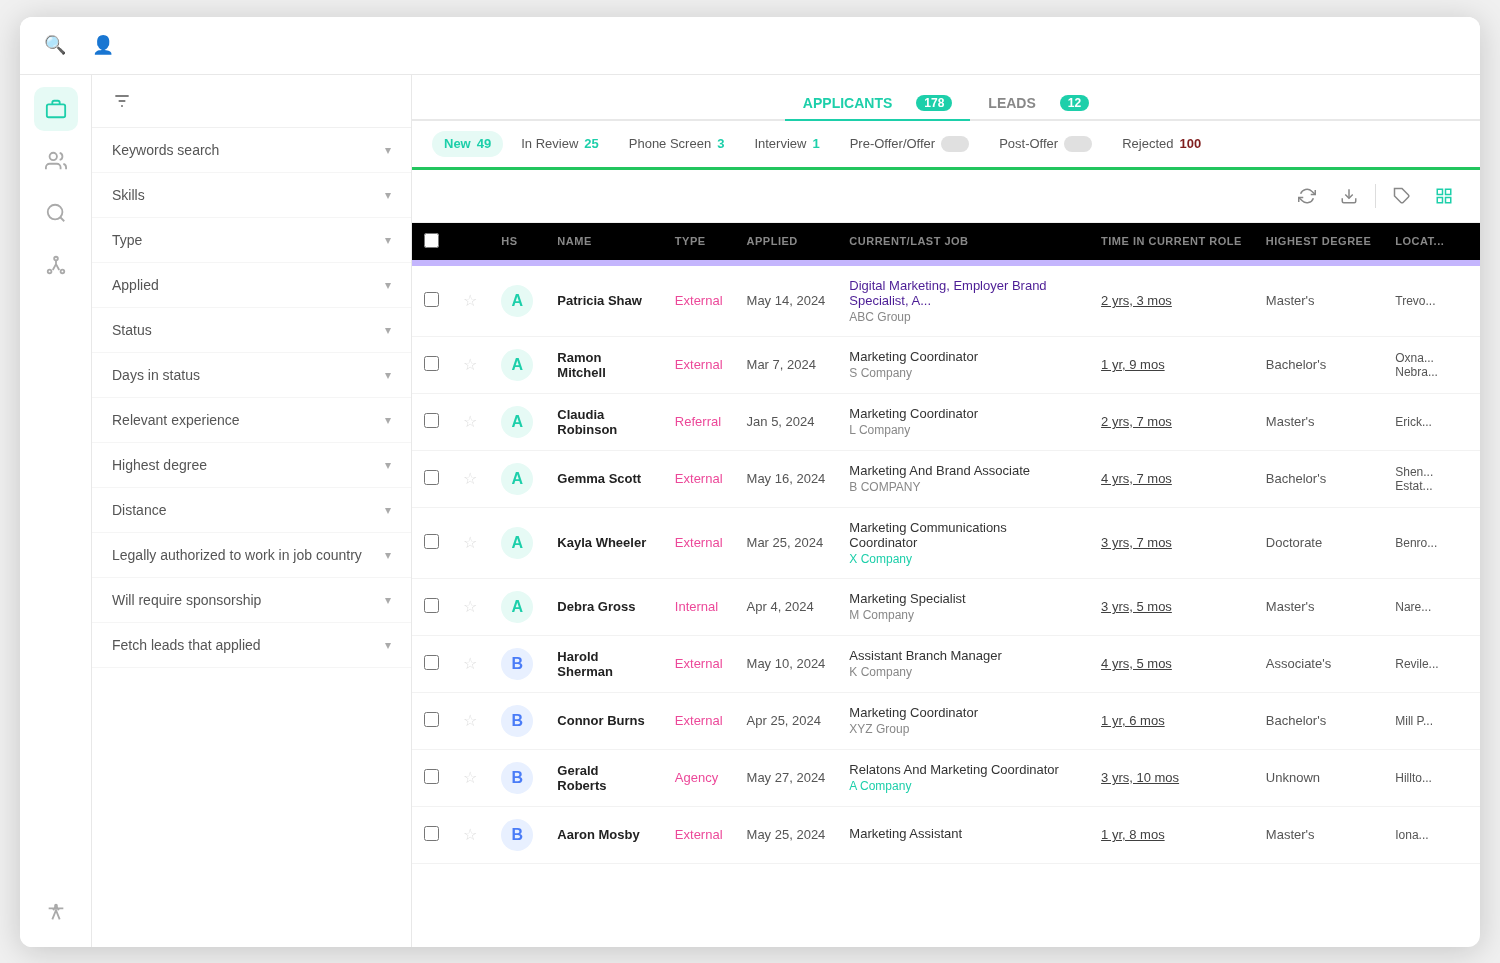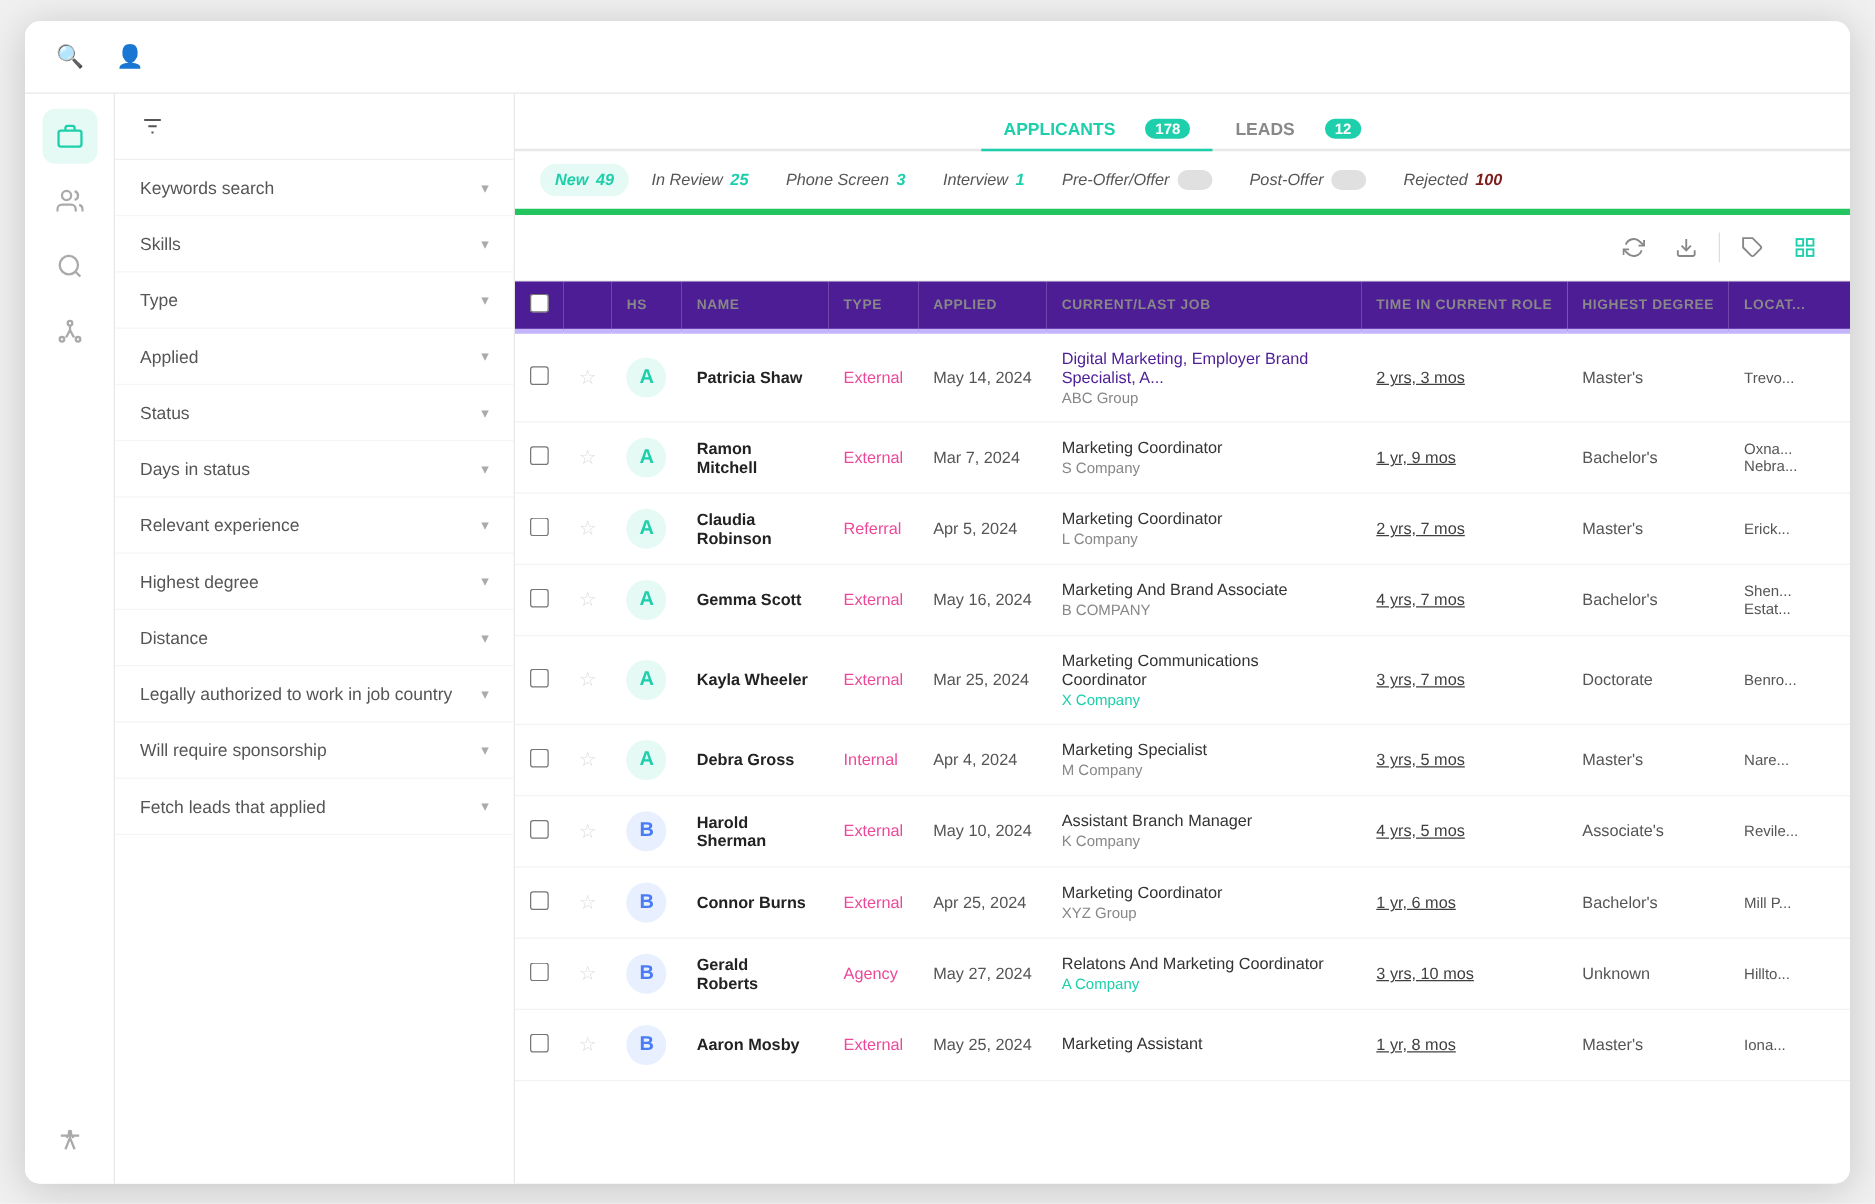--- a/index.html
+++ b/index.html
@@ -22,31 +22,31 @@
     .filter-header { padding: 16px 20px; border-bottom: 1px solid #f0f0f0; display: flex; align-items: center; }
     .filter-header svg { color: #555; }
     .filter-item { padding: 14px 20px; border-bottom: 1px solid #f5f5f5; display: flex; align-items: center; justify-content: space-between; cursor: pointer; font-size: 14px; color: #444; }
     .filter-item .chevron { color: #aaa; font-size: 12px; }
     .right-panel { flex: 1; display: flex; flex-direction: column; overflow: hidden; }
     .tabs-header { padding: 12px 20px 0; display: flex; justify-content: center; gap: 0; border-bottom: 2px solid #e8e8e8; }
     .tab { padding: 8px 18px; font-size: 14px; font-weight: 600; color: #888; cursor: pointer; border-bottom: 2px solid transparent; margin-bottom: -2px; display: flex; align-items: center; gap: 24px; }
     .tab.active { color: #1dcfaa; border-bottom: 2px solid #1dcfaa; }
     .tab-badge { background: #1dcfaa; color: #fff; border-radius: 10px; padding: 1px 8px; font-size: 12px; font-weight: 700; }
     .tab-badge.leads { background: #1dcfaa; }
-    .status-bar { padding: 10px 20px; display: flex; gap: 6px; border-bottom: 5px solid #22c55e; overflow-x: auto; font-style: italic; }
+    .status-bar { padding: 10px 20px; display: flex; gap: 6px; border-bottom: 3px solid #22c55e; overflow-x: auto; }
     .status-item { padding: 5px 12px; border-radius: 20px; font-size: 13px; color: #555; cursor: pointer; display: flex; align-items: center; gap: 6px; white-space: nowrap; }
     .status-item.active { background: #e6faf5; color: #1dcfaa; font-weight: 600; }
     .status-item .count { font-weight: 700; color: #1dcfaa; }
     .status-item.rejected .count { color: #7f1d1d; }
     .table-toolbar { padding: 10px 20px; display: flex; align-items: center; justify-content: flex-end; gap: 10px; border-bottom: 1px solid #f0f0f0; }
     .toolbar-icon { width: 32px; height: 32px; display: flex; align-items: center; justify-content: center; color: #888; cursor: pointer; font-size: 16px; }
     .toolbar-divider { width: 1px; height: 24px; background: #ddd; }
     .table-wrap { flex: 1; overflow: auto; }
     table { width: 100%; border-collapse: collapse; font-size: 13px; }
-    thead tr { background: #4c1d95; border-bottom: 4px solid #c4b5fd; }
+    thead tr { background: #000000; border-bottom: 6px solid #c4b5fd; }
     thead th { padding: 10px 12px; text-align: left; font-size: 11px; font-weight: 700; color: #888; text-transform: uppercase; letter-spacing: 0.5px; white-space: nowrap; }
     tbody tr { border-bottom: 1px solid #f2f2f2; }
     tbody td { padding: 12px 12px; vertical-align: middle; }
     .cb-col { width: 36px; }
     .star-col { width: 32px; }
     .avatar { width: 32px; height: 32px; border-radius: 50%; display: flex; align-items: center; justify-content: center; font-weight: 800; font-size: 16px; }
     .avatar.a { background: #e6faf5; color: #1dcfaa; }
     .avatar.b { background: #e8f0ff; color: #4a7cf7; }
     .name-cell { font-weight: 600; color: #222; font-size: 13px; }
     .company-cell { color: #888; font-size: 12px; margin-top: 2px; }
@@ -315,21 +315,21 @@
     <td class="star-col">
       <span class="star">☆</span>
     </td>
     <td>
       <div class="avatar a">A</div>
     </td>
     <td>
       <div class="name-cell">Claudia Robinson</div>
     </td>
     <td class="type-cell">Referral</td>
-    <td class="applied-cell">Apr 5, 2024</td>
+    <td class="applied-cell">Jan 5, 2024</td>
     <td>
       <div style="font-size:13px;color:#333;">Marketing Coordinator</div>
       <div class="company-cell ">L Company</div>
     </td>
     <td class="time-cell">2 yrs, 7 mos</td>
     <td class="degree-cell">Master's</td>
     <td class="location-cell">Erick...</td>
   </tr>
               <tr>
     <td class="cb-col">

